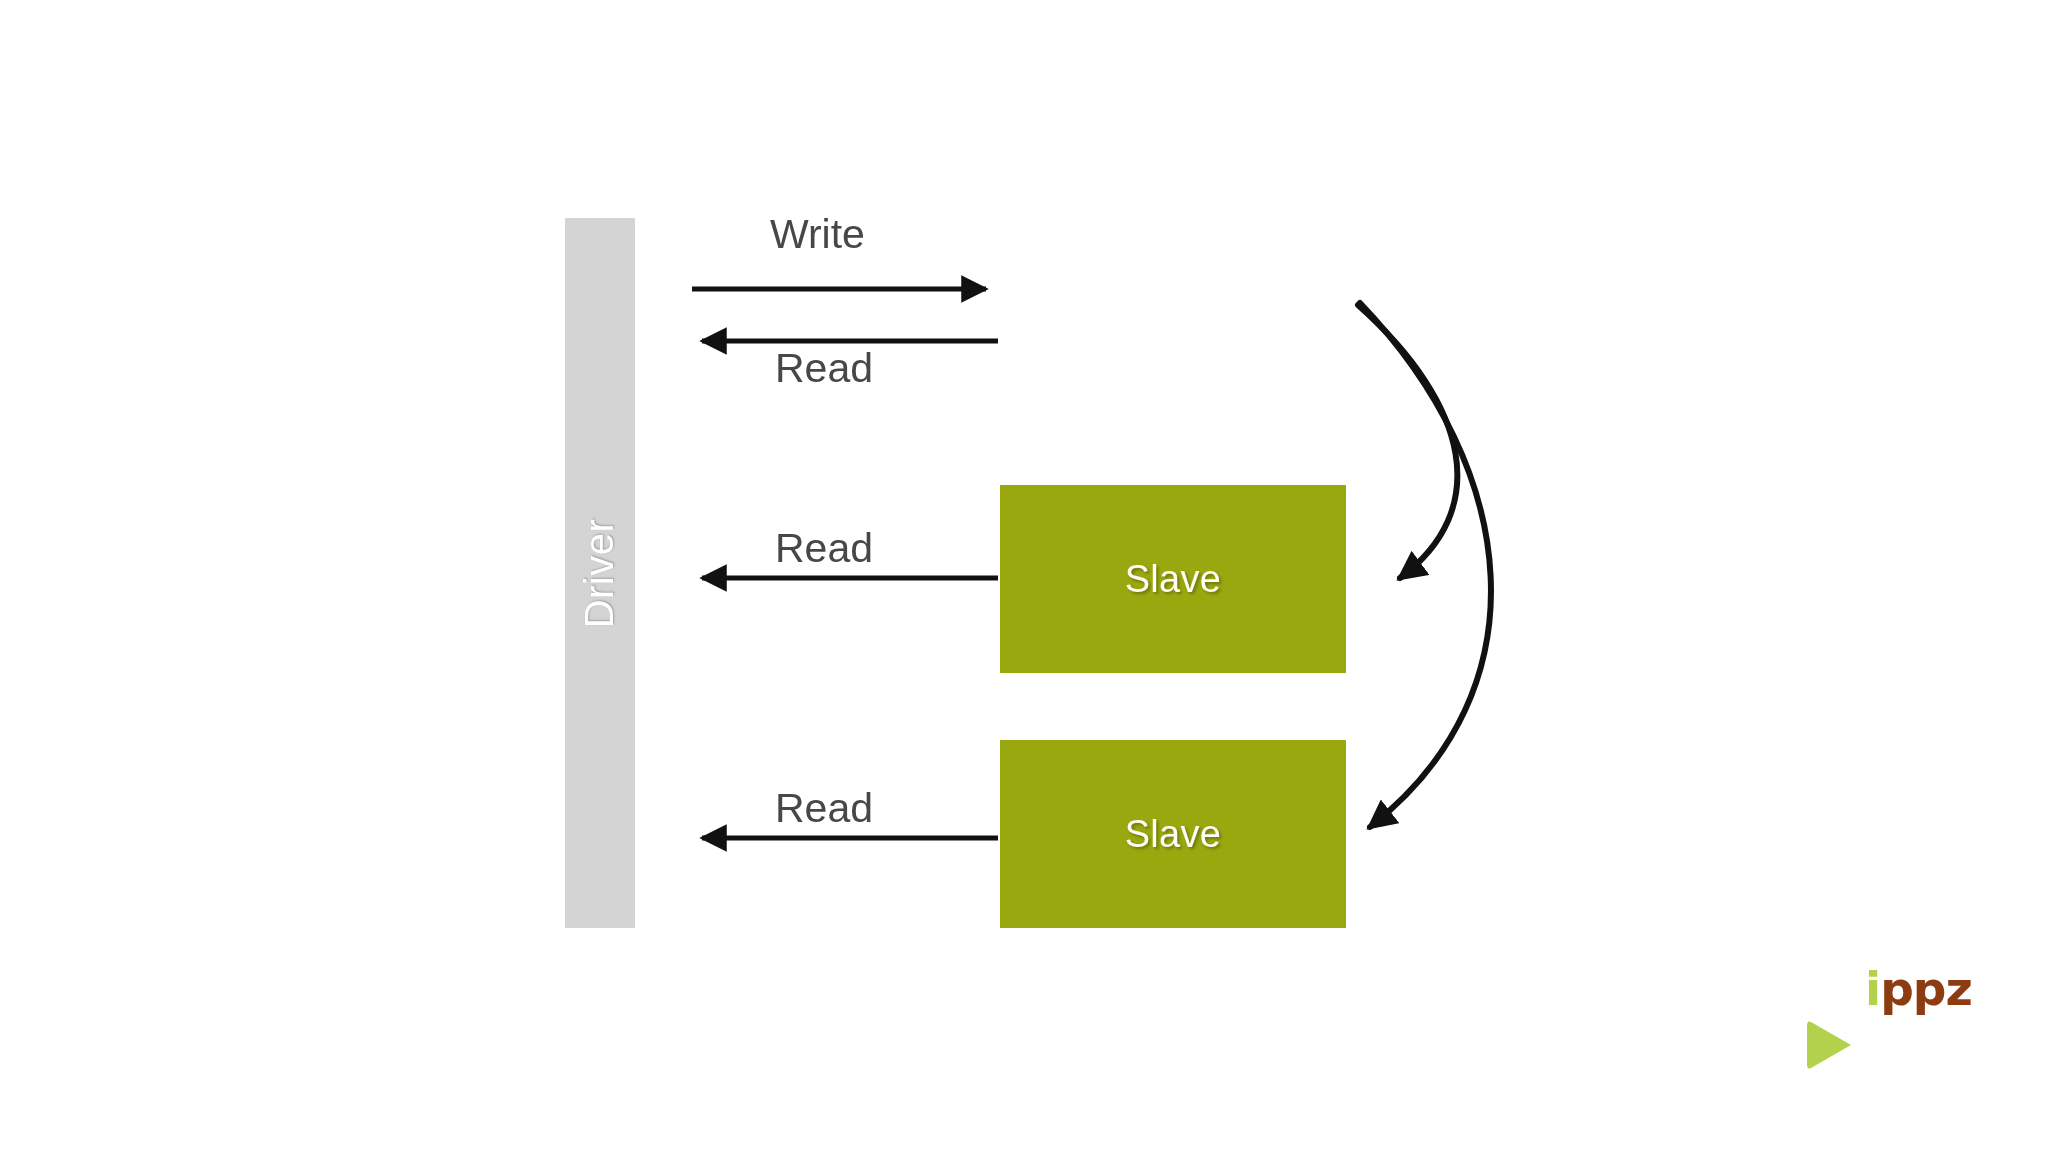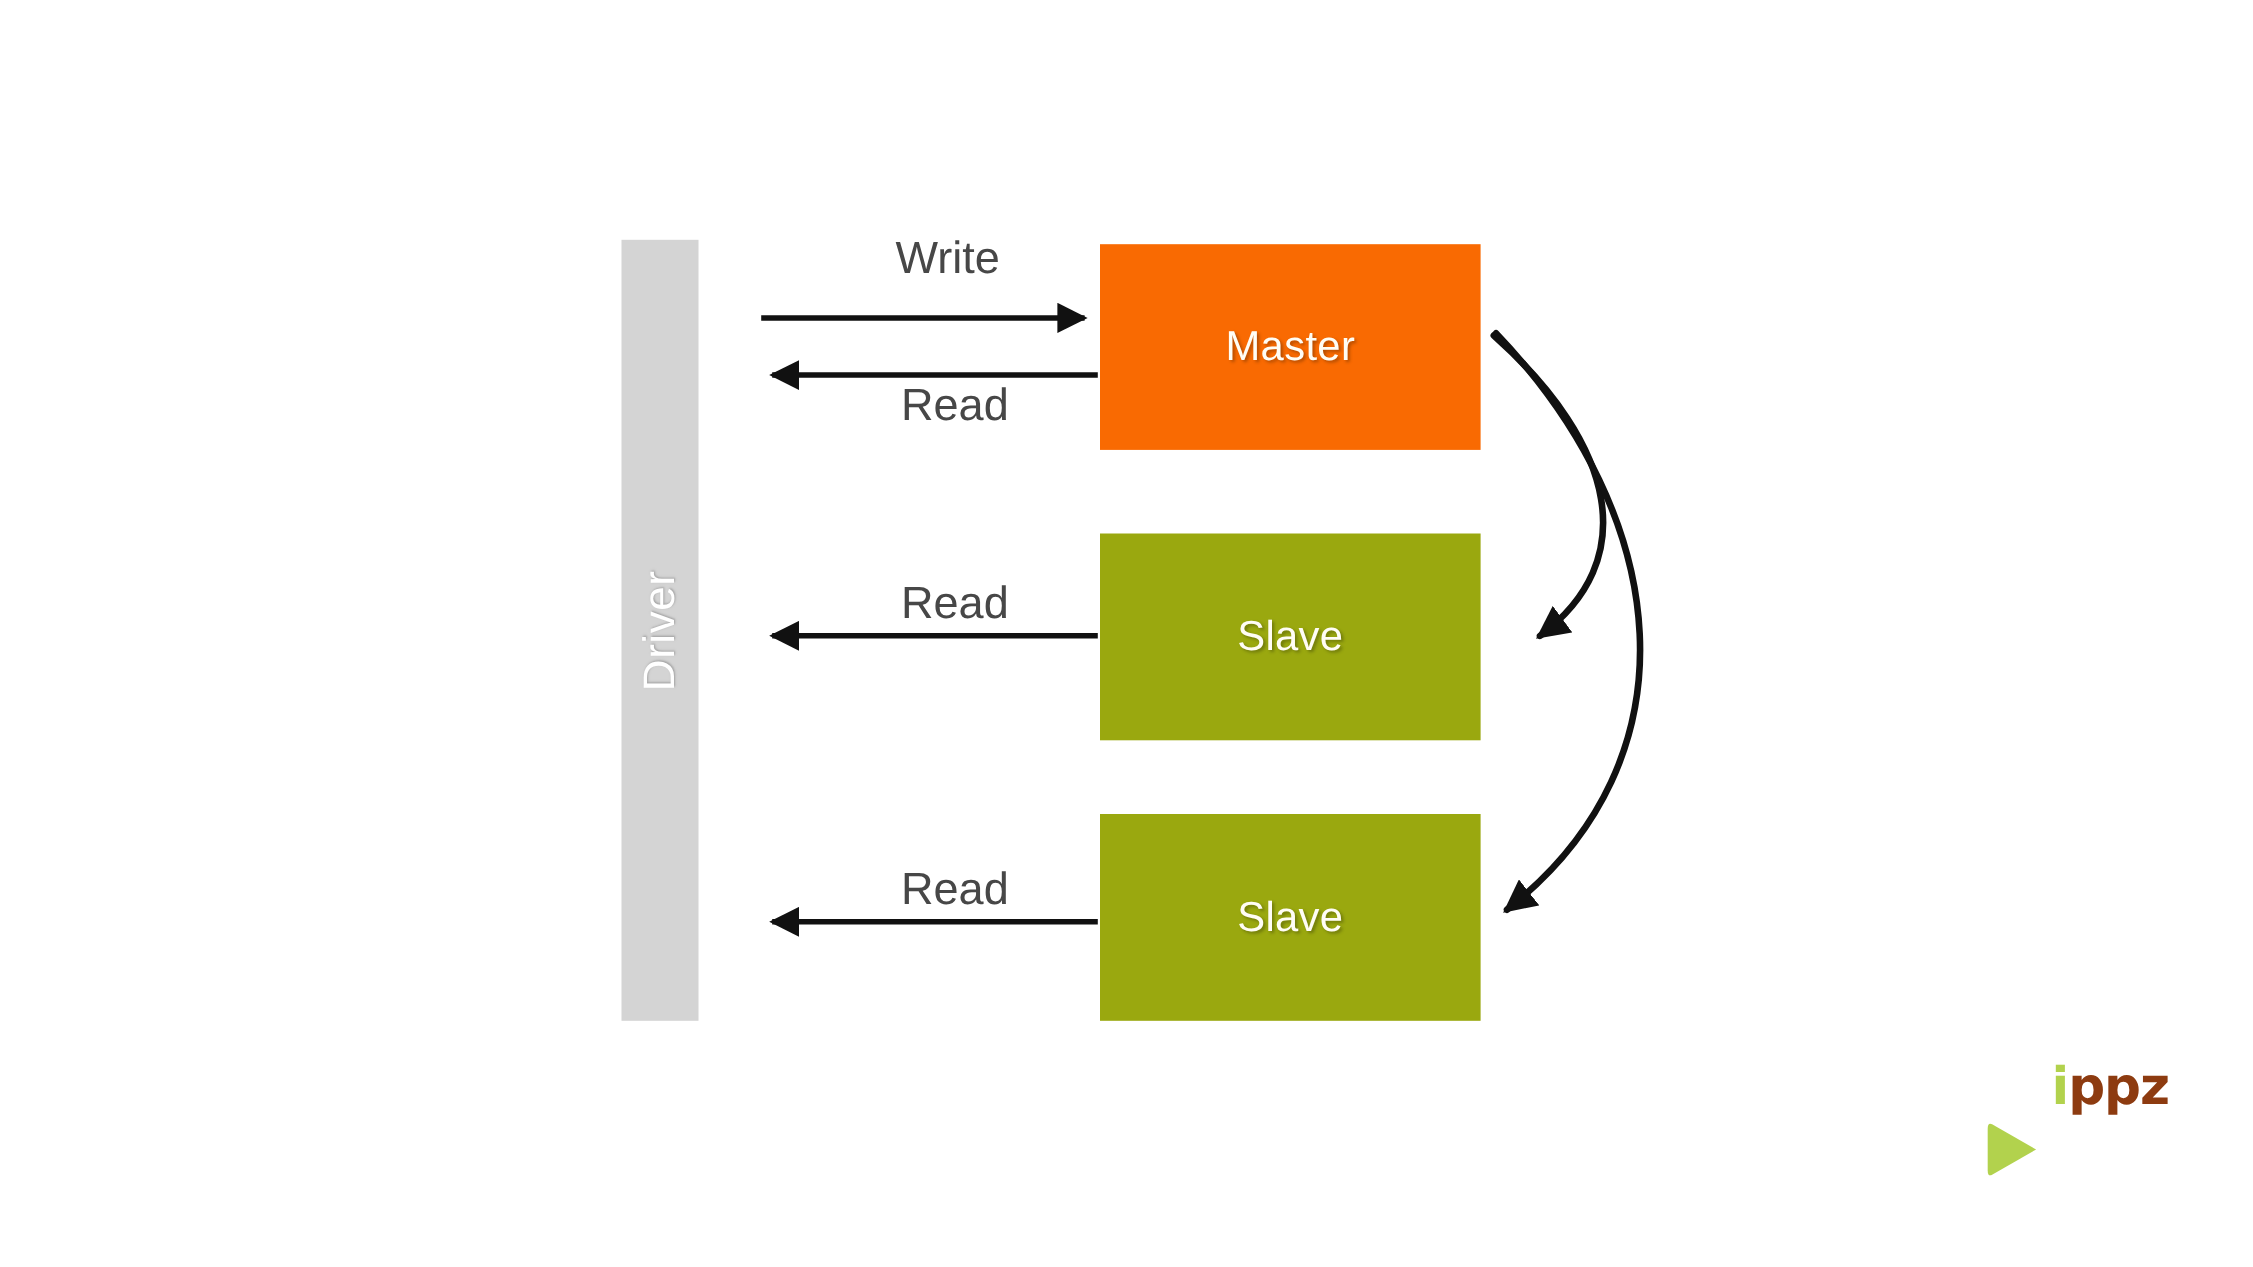--- a/index.html
+++ b/index.html
@@ -62,21 +62,20 @@
     left: 1000px; top: 740px; width: 346px; height: 188px;
   }
 
   
   .edge-label {
     position: absolute;
     color: #474747;
     font-size: 41px;
     font-family: "Liberation Sans", sans-serif;
     white-space: nowrap;
-    margin-left: 44px;
   }
   .lbl-write { left: 770px;  top: 211px; }
   .lbl-read1 { left: 775px;  top: 345px; }
   .lbl-read2 { left: 775px;  top: 525px; }
   .lbl-read3 { left: 775px;  top: 785px; }
 
   
   #arrows {
     position: absolute;
     left: 0; top: 0;
@@ -113,23 +112,20 @@
 </style>
 </head>
 <body>
 
 <div id="canvas">
 
   <div class="driver-bar" style="background: rgb(212, 212, 212);">
     <span class="driver-label" style="color: rgb(255, 255, 255);">Driver</span>
   </div>
 
-  <div class="node node-master" style="background: rgb(249, 106, 2); color: rgb(255, 253, 245);">
-    <span>Master</span>
-  </div>
   <div class="node node-slave1" style="background: rgb(154, 168, 15); color: rgb(255, 253, 245);">
     <span>Slave</span>
   </div>
   <div class="node node-slave2" style="background: rgb(154, 168, 15); color: rgb(255, 253, 245);">
     <span>Slave</span>
   </div>
 
   <div class="edge-label lbl-write" style="color: rgb(71, 71, 71);">Write</div>
   <div class="edge-label lbl-read1" style="color: rgb(71, 71, 71);">Read</div>
   <div class="edge-label lbl-read2" style="color: rgb(71, 71, 71);">Read</div>

